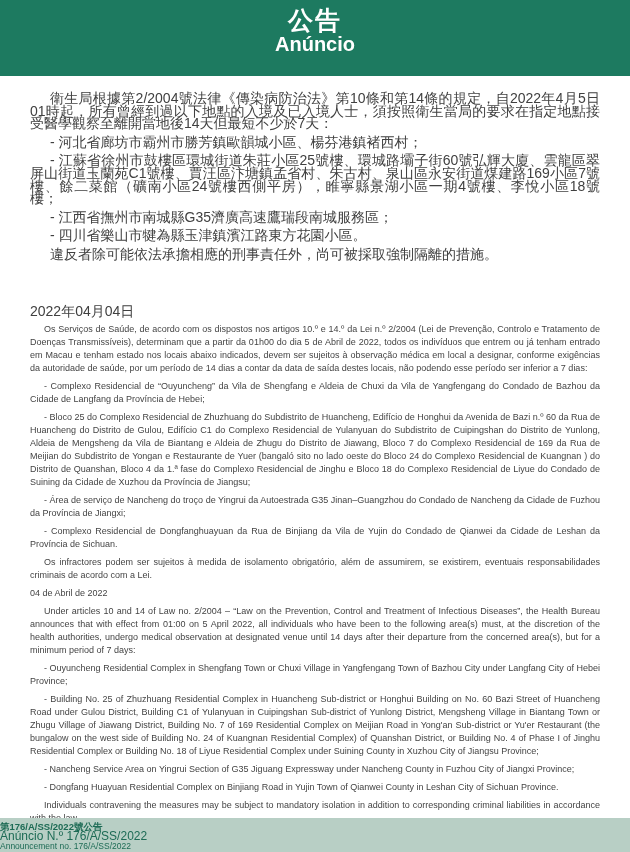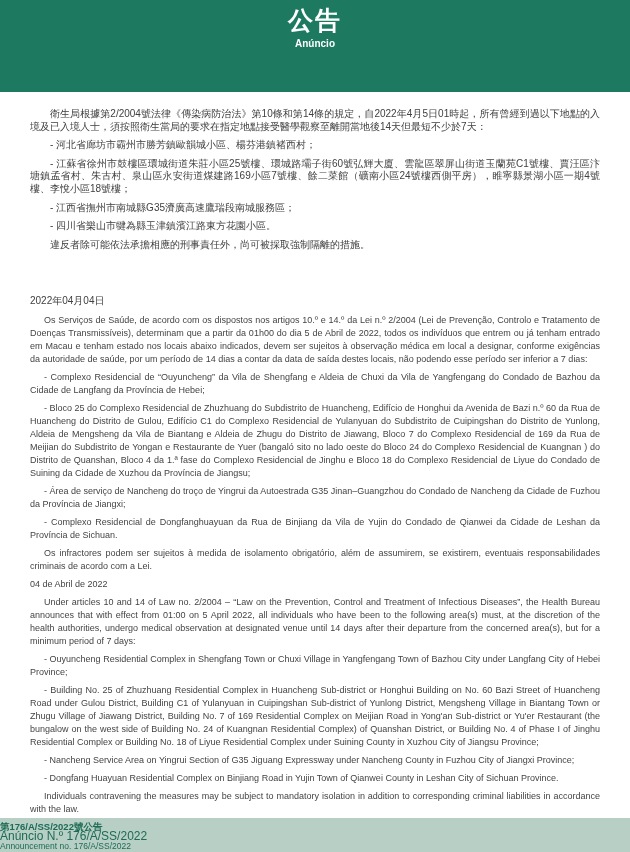--- a/index.html
+++ b/index.html
@@ -13,34 +13,34 @@
   html,body{background:#fff;}
   body{font-family:"Liberation Sans", sans-serif;}
   .page{
     position:relative;
     width:630px;height:852px;
     margin:0 auto;
     background:#fff;
     overflow:hidden;
   }
   .banner{
-    width:100%;height:92px;
+    width:100%;height:76px;
     background:var(--green);
     color:#fff;text-align:center;
     padding-top:5px;
   }
   .banner .t-zh{font-size:25px;font-weight:bold;line-height:30px;letter-spacing:2px;}
-  .banner .t-pt{font-size:10px;font-weight:bold;line-height:18px;}
+  .banner .t-pt{font-size:20px;font-weight:bold;line-height:18px;}
   .banner .t-en{font-size:14px;font-weight:bold;line-height:18px;}
   .content{
     padding:10px 30px 0 30px;
     color:var(--ink);
   }
   p.zh{
-    font-size:10px;
+    font-size:14px;
     line-height:12.6px;
     text-align:justify;
     text-indent:20px;
     margin:6px 0;
     color:#404040;
   }
   p.lat{
     font-size:9px;
     line-height:13px;
     text-align:justify;

